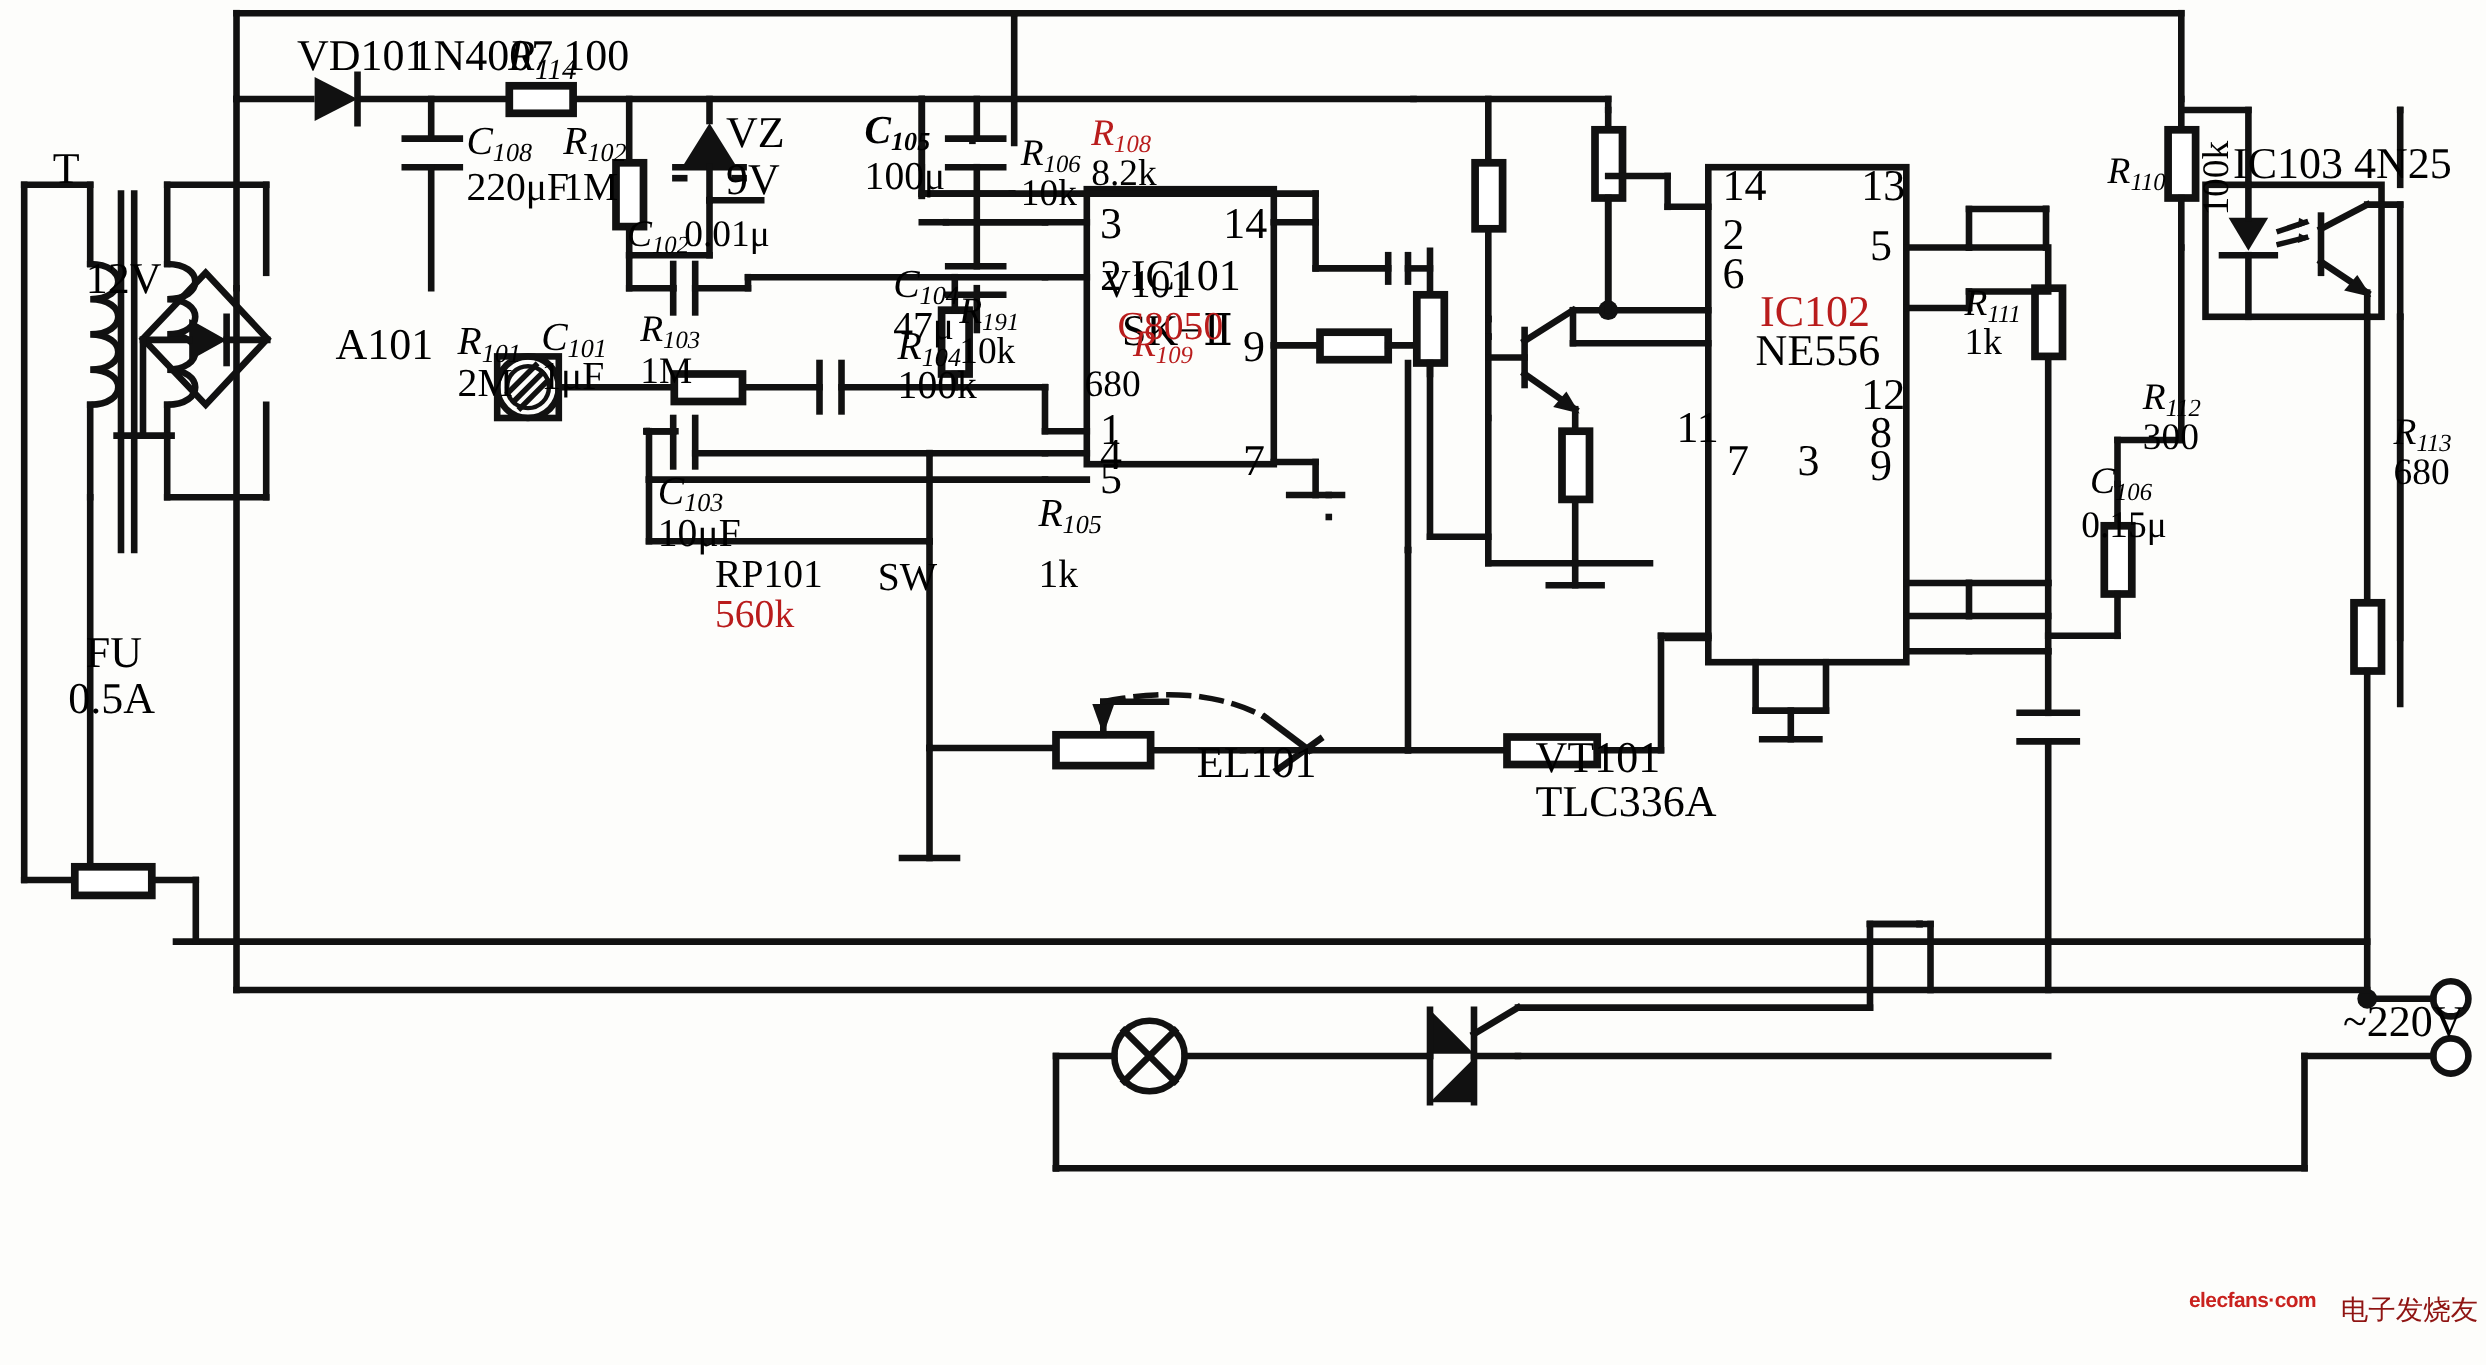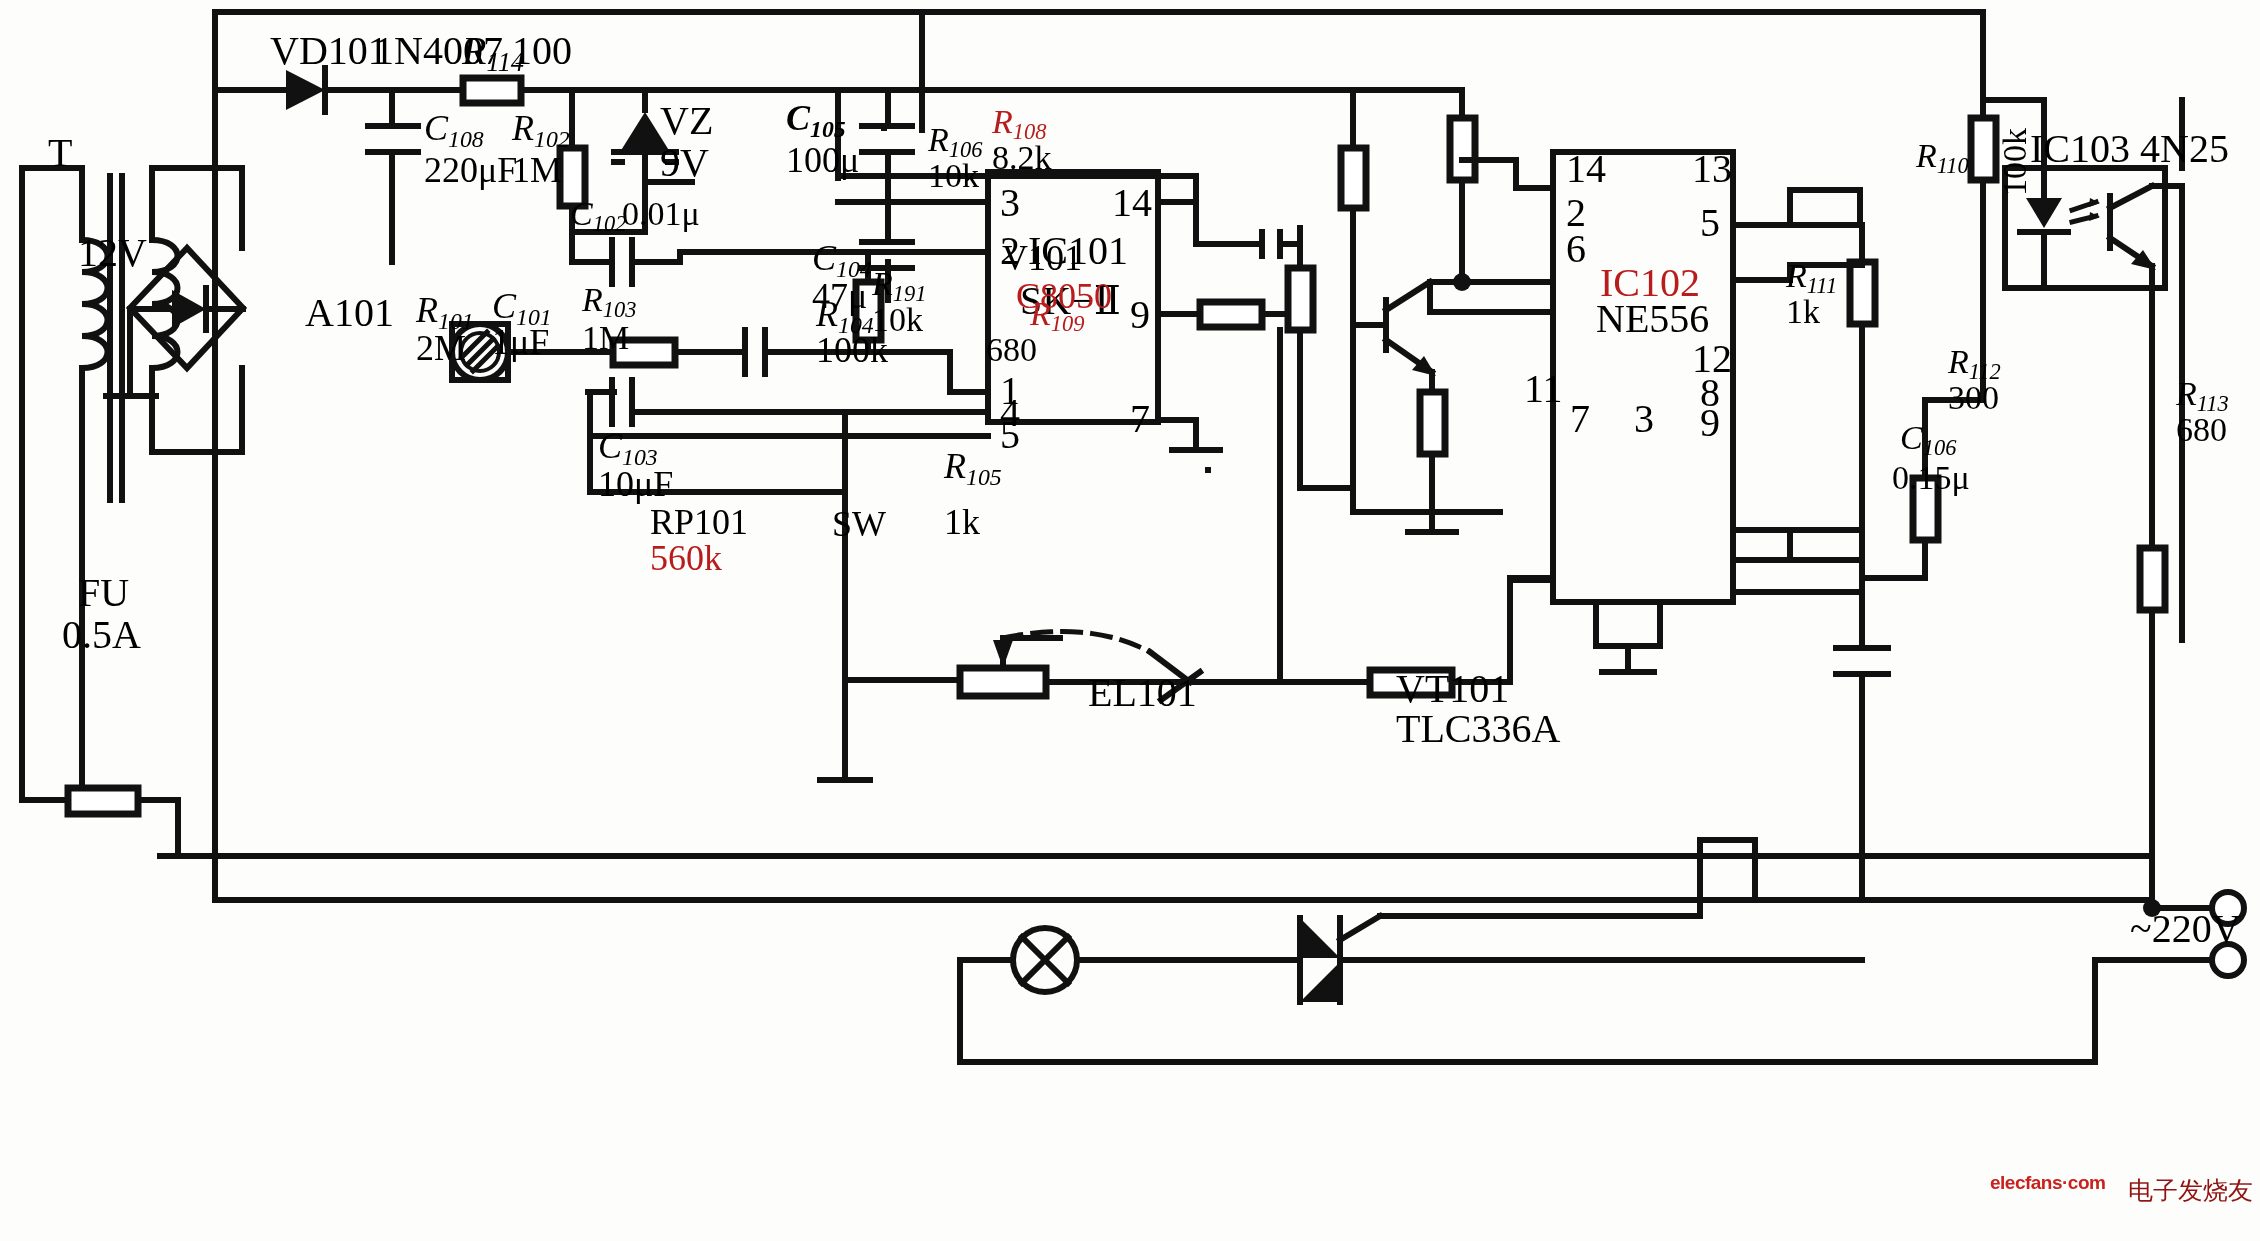--- a/index.html
+++ b/index.html
@@ -526,21 +526,21 @@
 <div class="lbl f40" style="left:1130px;top:398px;">7</div>
 <div class="lbl f40" style="left:1028px;top:230px;">IC101</div>
 <div class="lbl f40" style="left:1020px;top:280px;">SK−Ⅱ</div>
 
 <div class="lbl f36 it" style="left:598px;top:428px;"><span>C</span><span class="sub">103</span></div>
 <div class="lbl f36" style="left:598px;top:466px;">10μF</div>
 
 <div class="lbl f36" style="left:650px;top:504px;">RP101</div>
 <div class="lbl f36 orange" style="left:650px;top:540px;">560k</div>
 
-<div class="lbl f36" style="left:832px;top:506px;">SW</div>
+<div class="lbl f36" style="left:798px;top:506px;">SW</div>
 
 <div class="lbl f36 it" style="left:944px;top:448px;"><span>R</span><span class="sub">105</span></div>
 <div class="lbl f36" style="left:944px;top:504px;">1k</div>
 
 <div class="lbl f36 it" style="left:812px;top:240px;"><span>C</span><span class="sub">104</span></div>
 <div class="lbl f36" style="left:812px;top:278px;">47μ</div>
 
 <div class="lbl f36 it" style="left:816px;top:296px;"><span>R</span><span class="sub">104</span></div>
 <div class="lbl f36" style="left:816px;top:332px;">100k</div>
 

